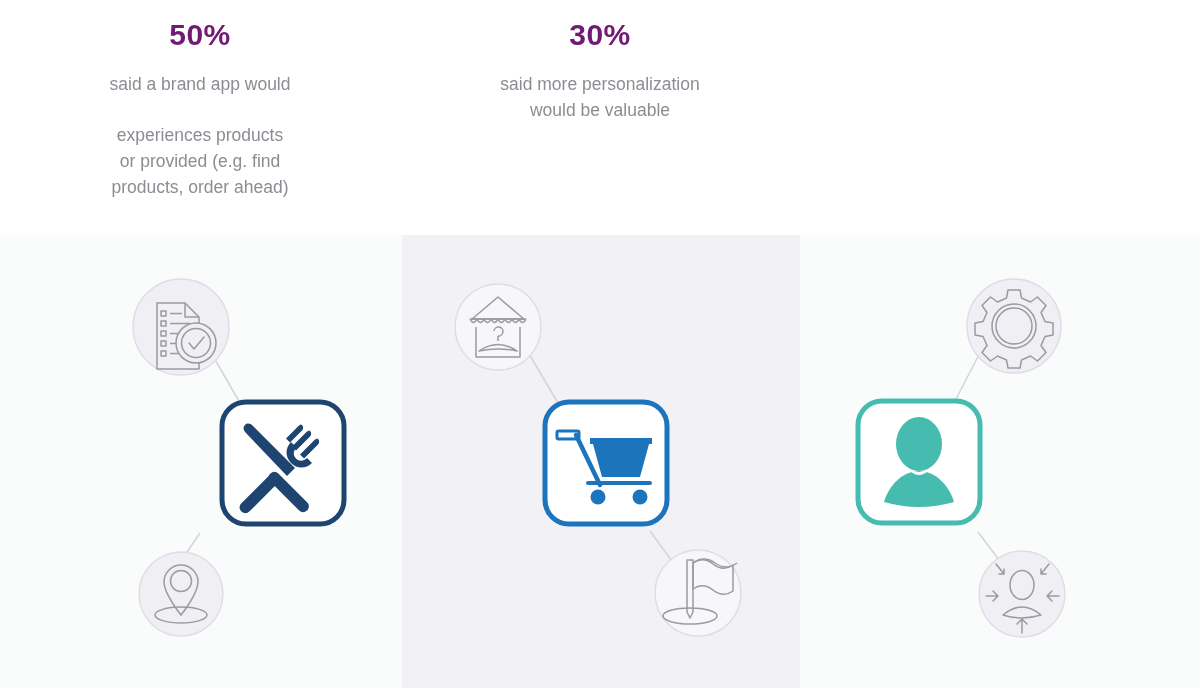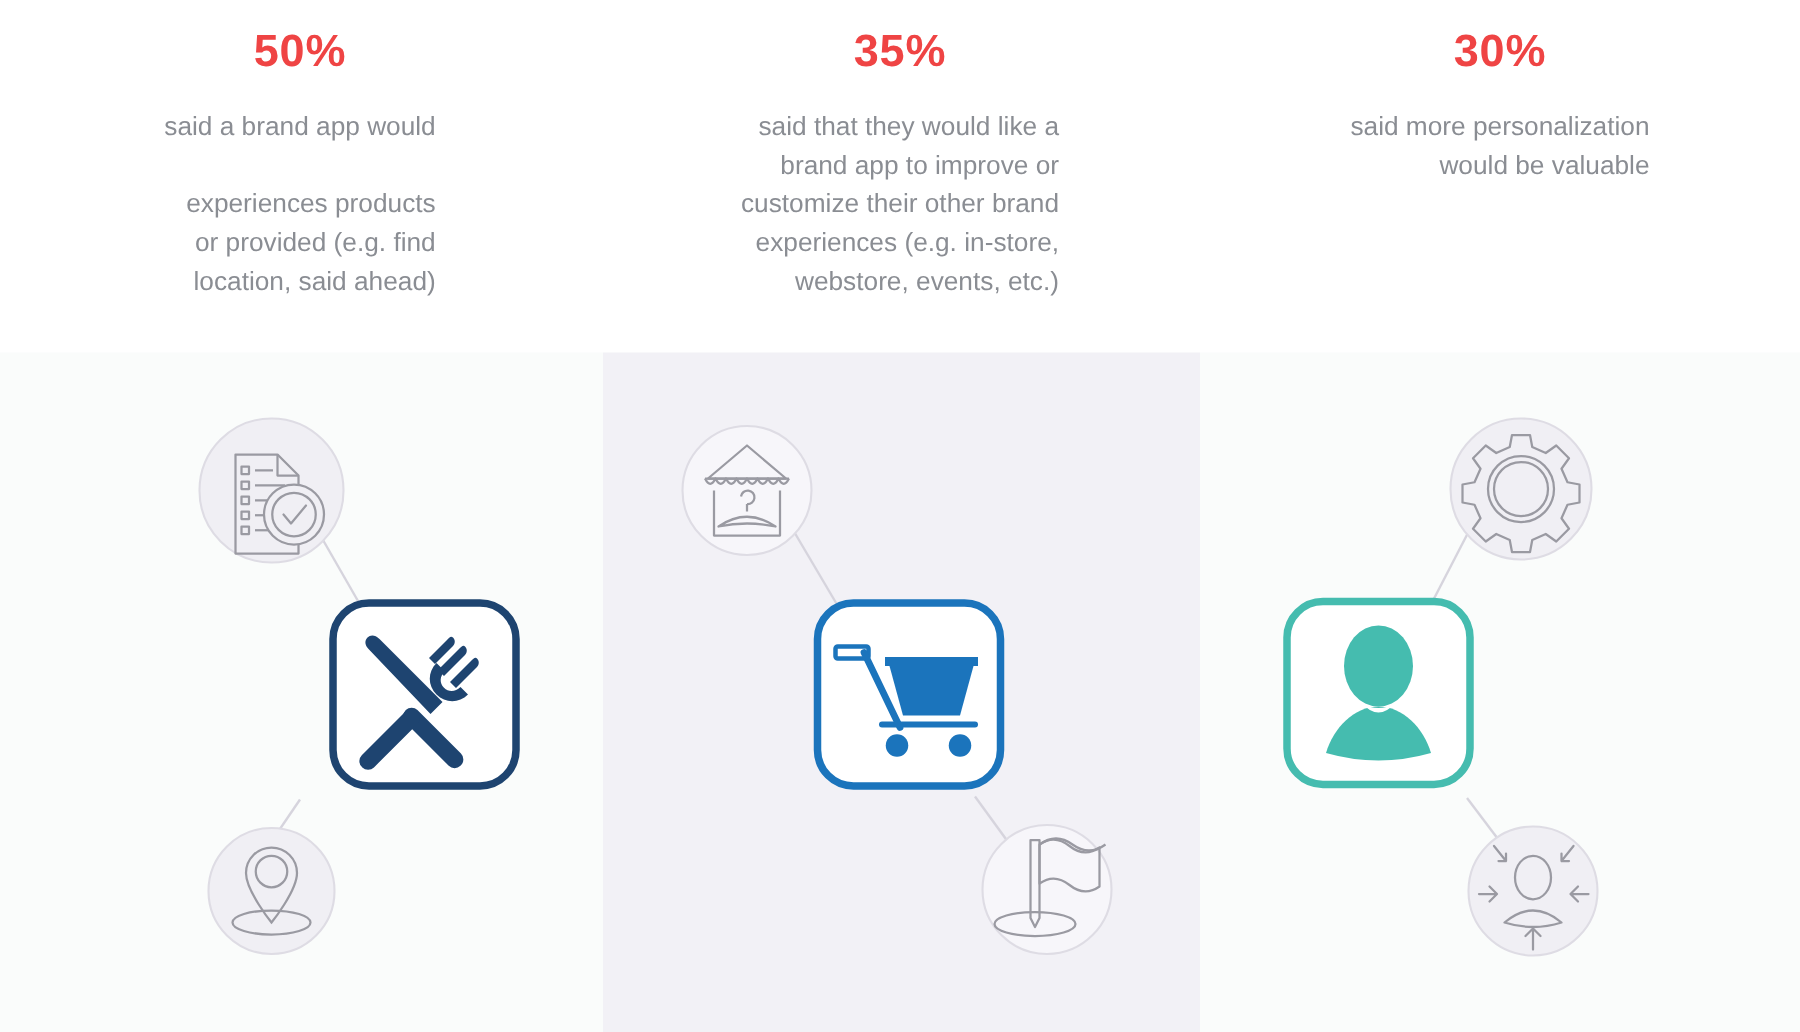--- a/index.html
+++ b/index.html
@@ -16,26 +16,26 @@
   .text-row{
     position:absolute;left:0;top:0;width:1200px;height:235px;
     display:flex;
   }
   .text-col{
     width:400px;height:235px;
     display:flex;flex-direction:column;align-items:center;
     box-sizing:border-box;padding-top:20px;
   }
   .pct{
-    font-size:30px;font-weight:bold;color:#ef4444;
+    font-size:30px;font-weight:bold;color:#701a75;
     letter-spacing:0.5px;line-height:1;margin:0 0 22px 0;
   }
   .blurb{
     font-size:17.5px;color:#8a8d93;line-height:1.47;
-    text-align:right;margin:0;max-width:330px;font-weight:400;
+    text-align:center;margin:0;max-width:330px;font-weight:400;
   }
 
   
   .bands{position:absolute;left:0;top:235px;width:1200px;height:453px;display:flex;}
   .band{height:453px;}
   .band-1{width:402px;background:#fafcfb;}
   .band-2{width:398px;background:#f2f1f6;}
   .band-3{width:400px;background:#fafcfb;}
 
   
@@ -52,34 +52,24 @@
 
   <div class="text-row">
 
     <div class="text-col">
       <div class="pct">50%</div>
       <p class="blurb">
         <span>said a brand app would</span><br>
         <br>
         <span>experiences products</span><br>
         <span>or provided (e.g. find</span><br>
-        <span>location, said ahead)</span>
+        <span>products, order ahead)</span>
       </p>
     </div>
 
-    <div class="text-col">
-      <div class="pct">35%</div>
-      <p class="blurb">
-        <span>said that they would like a</span><br>
-        <span>brand app to improve or</span><br>
-        <span>customize their other brand</span><br>
-        <span>experiences (e.g. in-store,</span><br>
-        <span>webstore, events, etc.)</span>
-      </p>
-    </div>
 
     <div class="text-col">
       <div class="pct">30%</div>
       <p class="blurb">
         <span>said more personalization</span><br>
         <span>would be valuable</span>
       </p>
     </div>
 
   </div>

